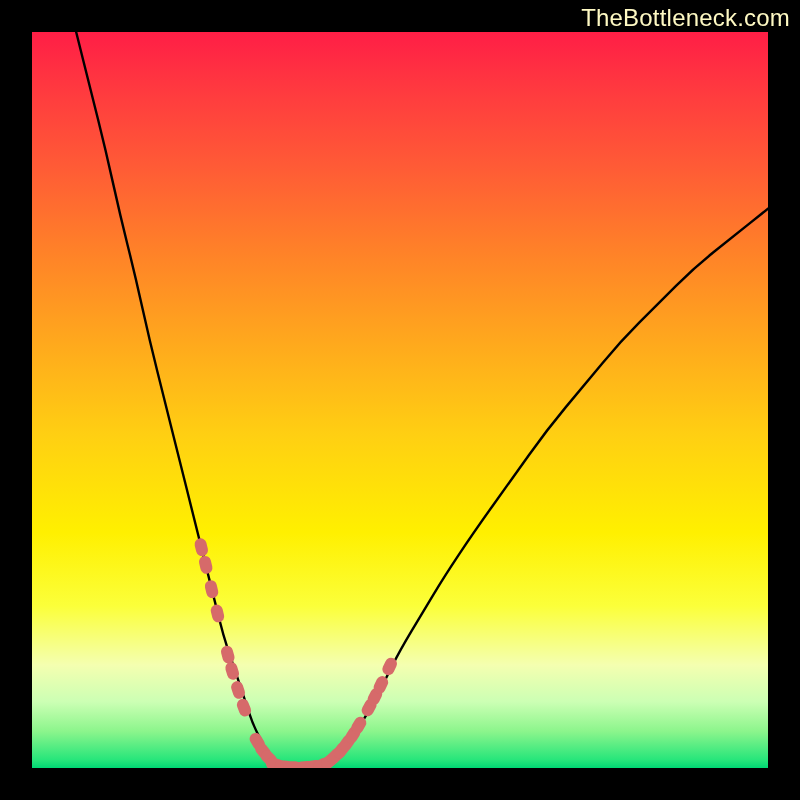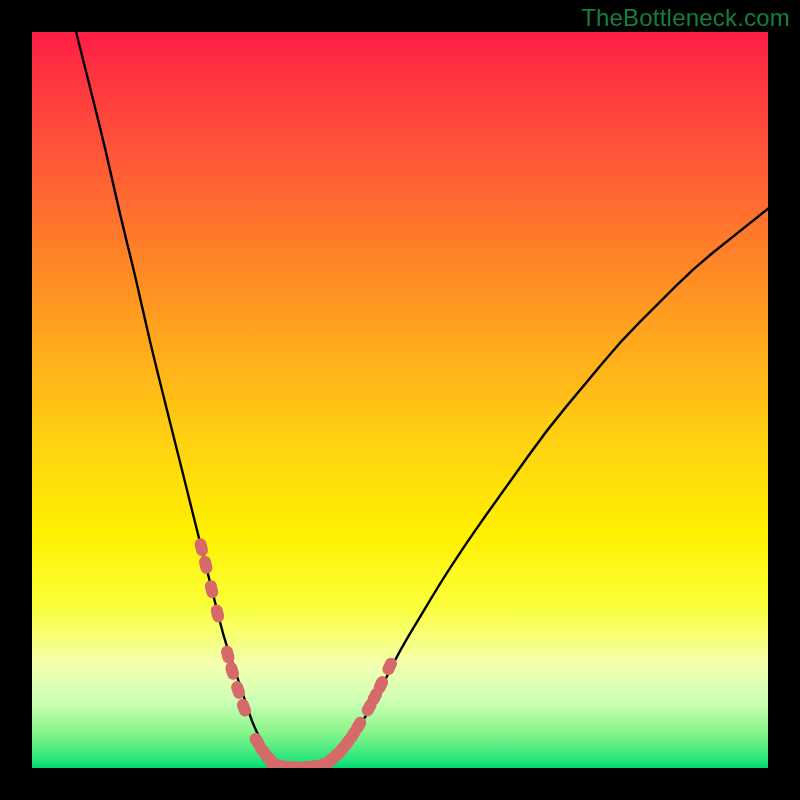--- a/index.html
+++ b/index.html
@@ -44,21 +44,21 @@
       #ccffb4 91%,
       #8cf58c 95%,
       #24e57a 99%,
       #00d874 100%
     );
   }
   .watermark {
     position: absolute;
     top: 4px;
     right: 10px;
-    color: #15803d;
+    color: #fef9c3;
     font-size: 24px;
     font-weight: 500;
     letter-spacing: 0.2px;
     user-select: none;
   }
   svg.curve {
     position: absolute;
     inset: 0;
   }
 </style>

